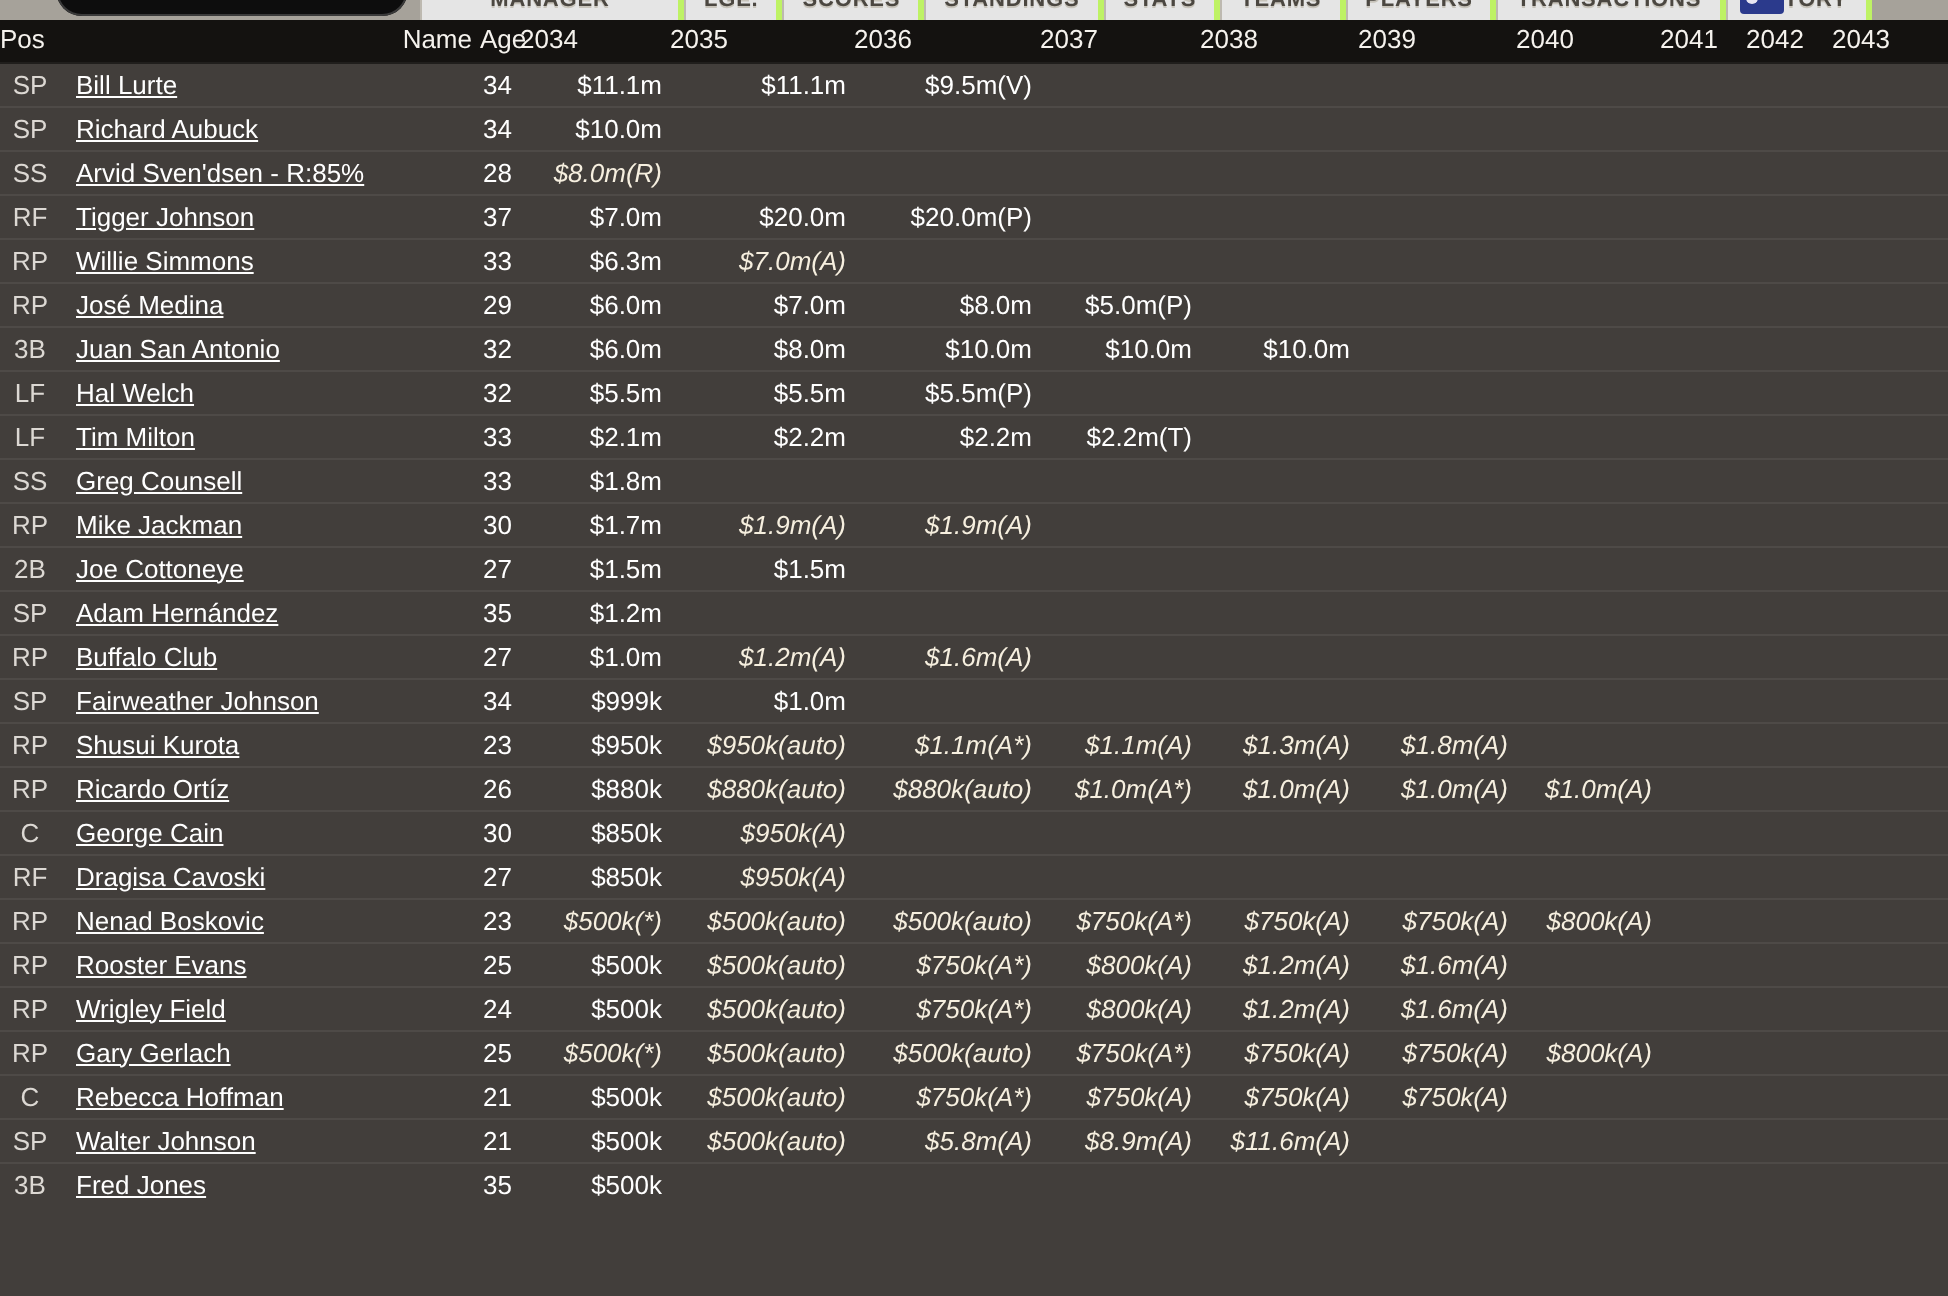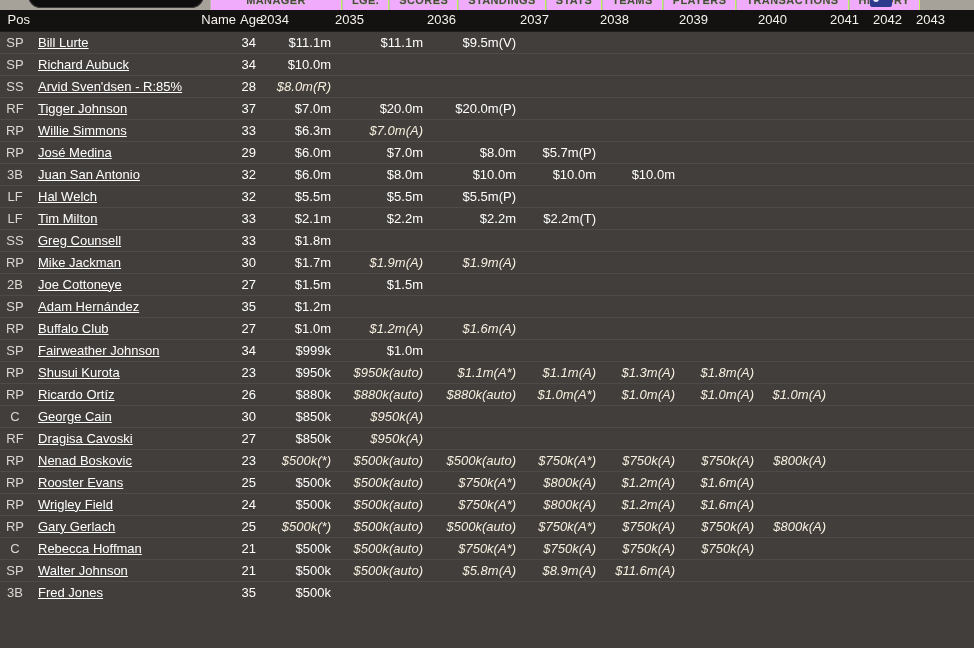--- a/index.html
+++ b/index.html
@@ -16,30 +16,30 @@
   }
   *{margin:0;padding:0;box-sizing:border-box;}
   html,body{width:974px;height:648px;overflow:hidden;}
   body{font-family:"Liberation Sans",sans-serif;background:var(--row-bg);}
   .app{position:relative;width:974px;height:648px;background:var(--row-bg);}
 
   
   .menubar{position:relative;width:974px;height:10px;background:var(--menubar-bg);overflow:hidden;}
   .logo-oval{position:absolute;left:28px;top:-18px;width:176px;height:26px;background:#0d0d0d;border-radius:13px;box-shadow:0 0 0 1px #3a3a3a inset;}
   .menu-items{position:absolute;left:210px;top:0;height:10px;display:flex;}
-  .menu-item{height:10px;overflow:hidden;padding:0 9px;border-right:1px solid #bef264;border-left:1px solid #bdb9b0;background:#f0abfc;white-space:nowrap;}
+  .menu-item{height:10px;overflow:hidden;padding:0 9px;border-right:3px solid #bef264;border-left:1px solid #bdb9b0;background:#e5e5e5;white-space:nowrap;}
   .menu-item:first-child{min-width:132px;text-align:center;}
   .menu-item span{display:block;margin-top:-6px;font-size:11px;font-weight:bold;color:var(--menu-text);letter-spacing:.4px;text-shadow:0 1px 0 #c8c4bb;}
   .league-icon{position:absolute;right:82px;top:-6px;width:22px;height:13px;background:var(--icon-blue);border-radius:4px 4px 2px 2px;}
   .league-icon::after{content:"";position:absolute;left:3px;top:2px;width:6px;height:6px;background:#e8e6f2;border-radius:50%;}
 
   
   table{border-collapse:collapse;table-layout:fixed;width:974px;}
   thead th{background:var(--header-bg);color:var(--header-text);font-weight:normal;font-size:13px;height:21px;padding:0 4px 1px 0;text-align:left;white-space:nowrap;}
-  thead th.col-pos{text-align:right;padding-right:2px;}
+  thead th.col-pos{text-align:left;padding-right:2px;}
   thead th.col-name{text-align:right;padding-left:6px;}
   tbody td{height:22px;font-size:13px;color:var(--text);padding:0 4px 0 0;text-align:right;white-space:nowrap;overflow:hidden;border-top:1px solid var(--row-sep);background:var(--row-bg);}
   tbody tr:first-child td{border-top:1px solid #201e1c;}
   td.c-pos{color:var(--pos-text);padding-right:2px;text-align:center;}
   td.c-name{text-align:left;padding-left:6px;}
   td.c-name a{color:var(--text);text-decoration:underline;cursor:pointer;}
   td.c-name a.ital{}
   td.c-sal.ital{font-style:italic;color:var(--italic-text);}
 </style>
 </head>
@@ -197,21 +197,21 @@
           <td class="c-sal"></td>
           <td></td>
         </tr>
         <tr>
           <td class="c-pos">RP</td>
           <td class="c-name"><a>José Medina</a></td>
           <td>29</td>
           <td class="c-sal">$6.0m</td>
           <td class="c-sal">$7.0m</td>
           <td class="c-sal">$8.0m</td>
-          <td class="c-sal">$5.7m(P)</td>
+          <td class="c-sal">$5.0m(P)</td>
           <td class="c-sal"></td>
           <td class="c-sal"></td>
           <td class="c-sal"></td>
           <td class="c-sal"></td>
           <td class="c-sal"></td>
           <td class="c-sal"></td>
           <td></td>
         </tr>
         <tr>
           <td class="c-pos">3B</td>

